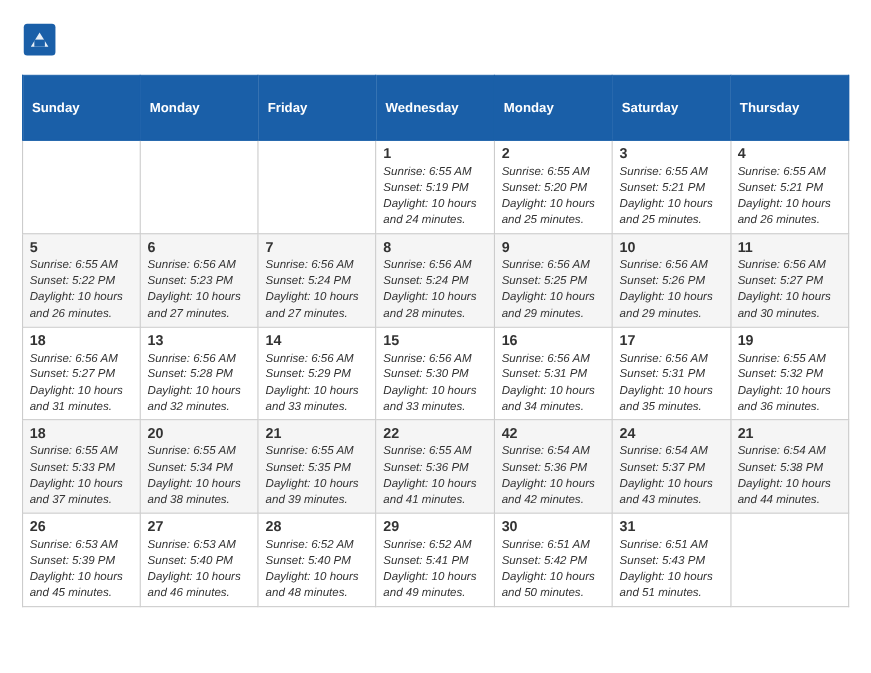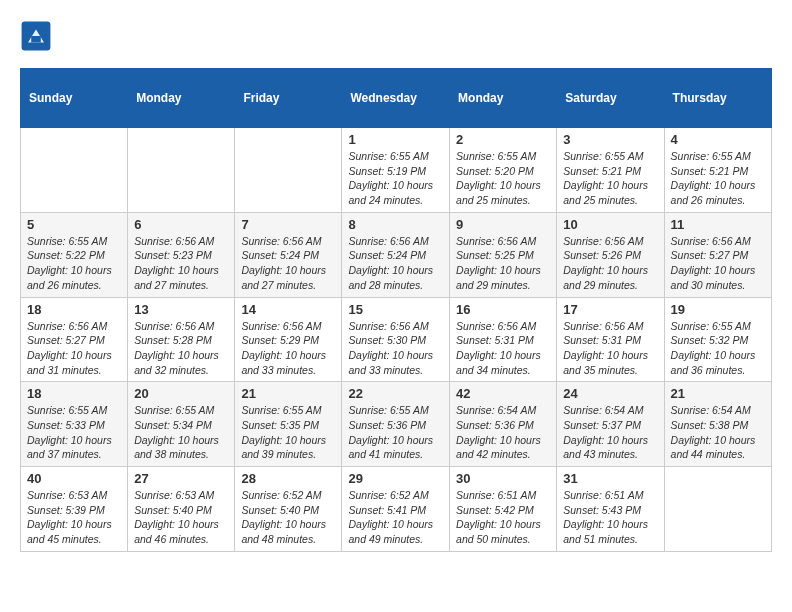--- a/index.html
+++ b/index.html
@@ -302,21 +302,21 @@
         <td>
           <div class="day-number">21</div>
           <div class="day-info" style="white-space: pre-line;">Sunrise: 6:54 AM
 Sunset: 5:38 PM
 Daylight: 10 hours
 and 44 minutes.</div>
         </td>
       </tr>
       <tr>
         <td>
-          <div class="day-number">40</div>
+          <div class="day-number">26</div>
           <div class="day-info" style="white-space: pre-line;">Sunrise: 6:53 AM
 Sunset: 5:39 PM
 Daylight: 10 hours
 and 45 minutes.</div>
         </td>
         <td>
           <div class="day-number">27</div>
           <div class="day-info" style="white-space: pre-line;">Sunrise: 6:53 AM
 Sunset: 5:40 PM
 Daylight: 10 hours

